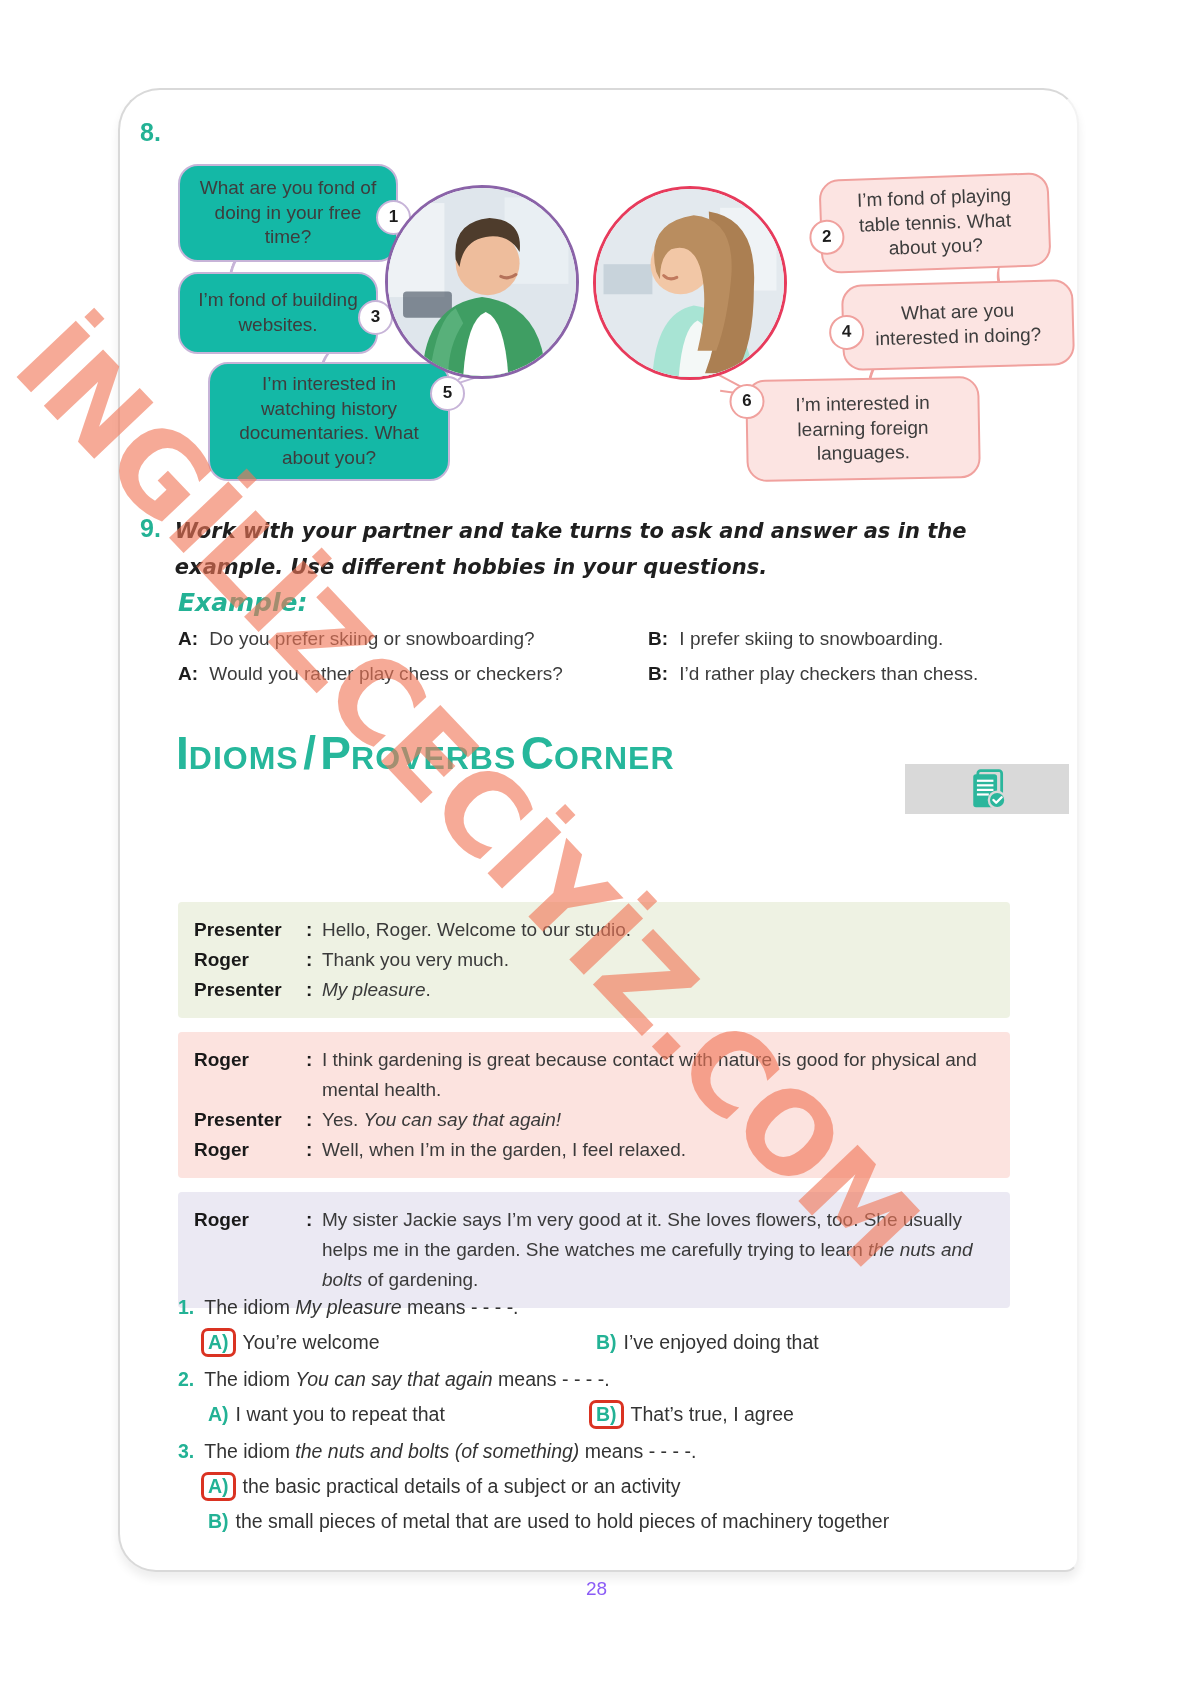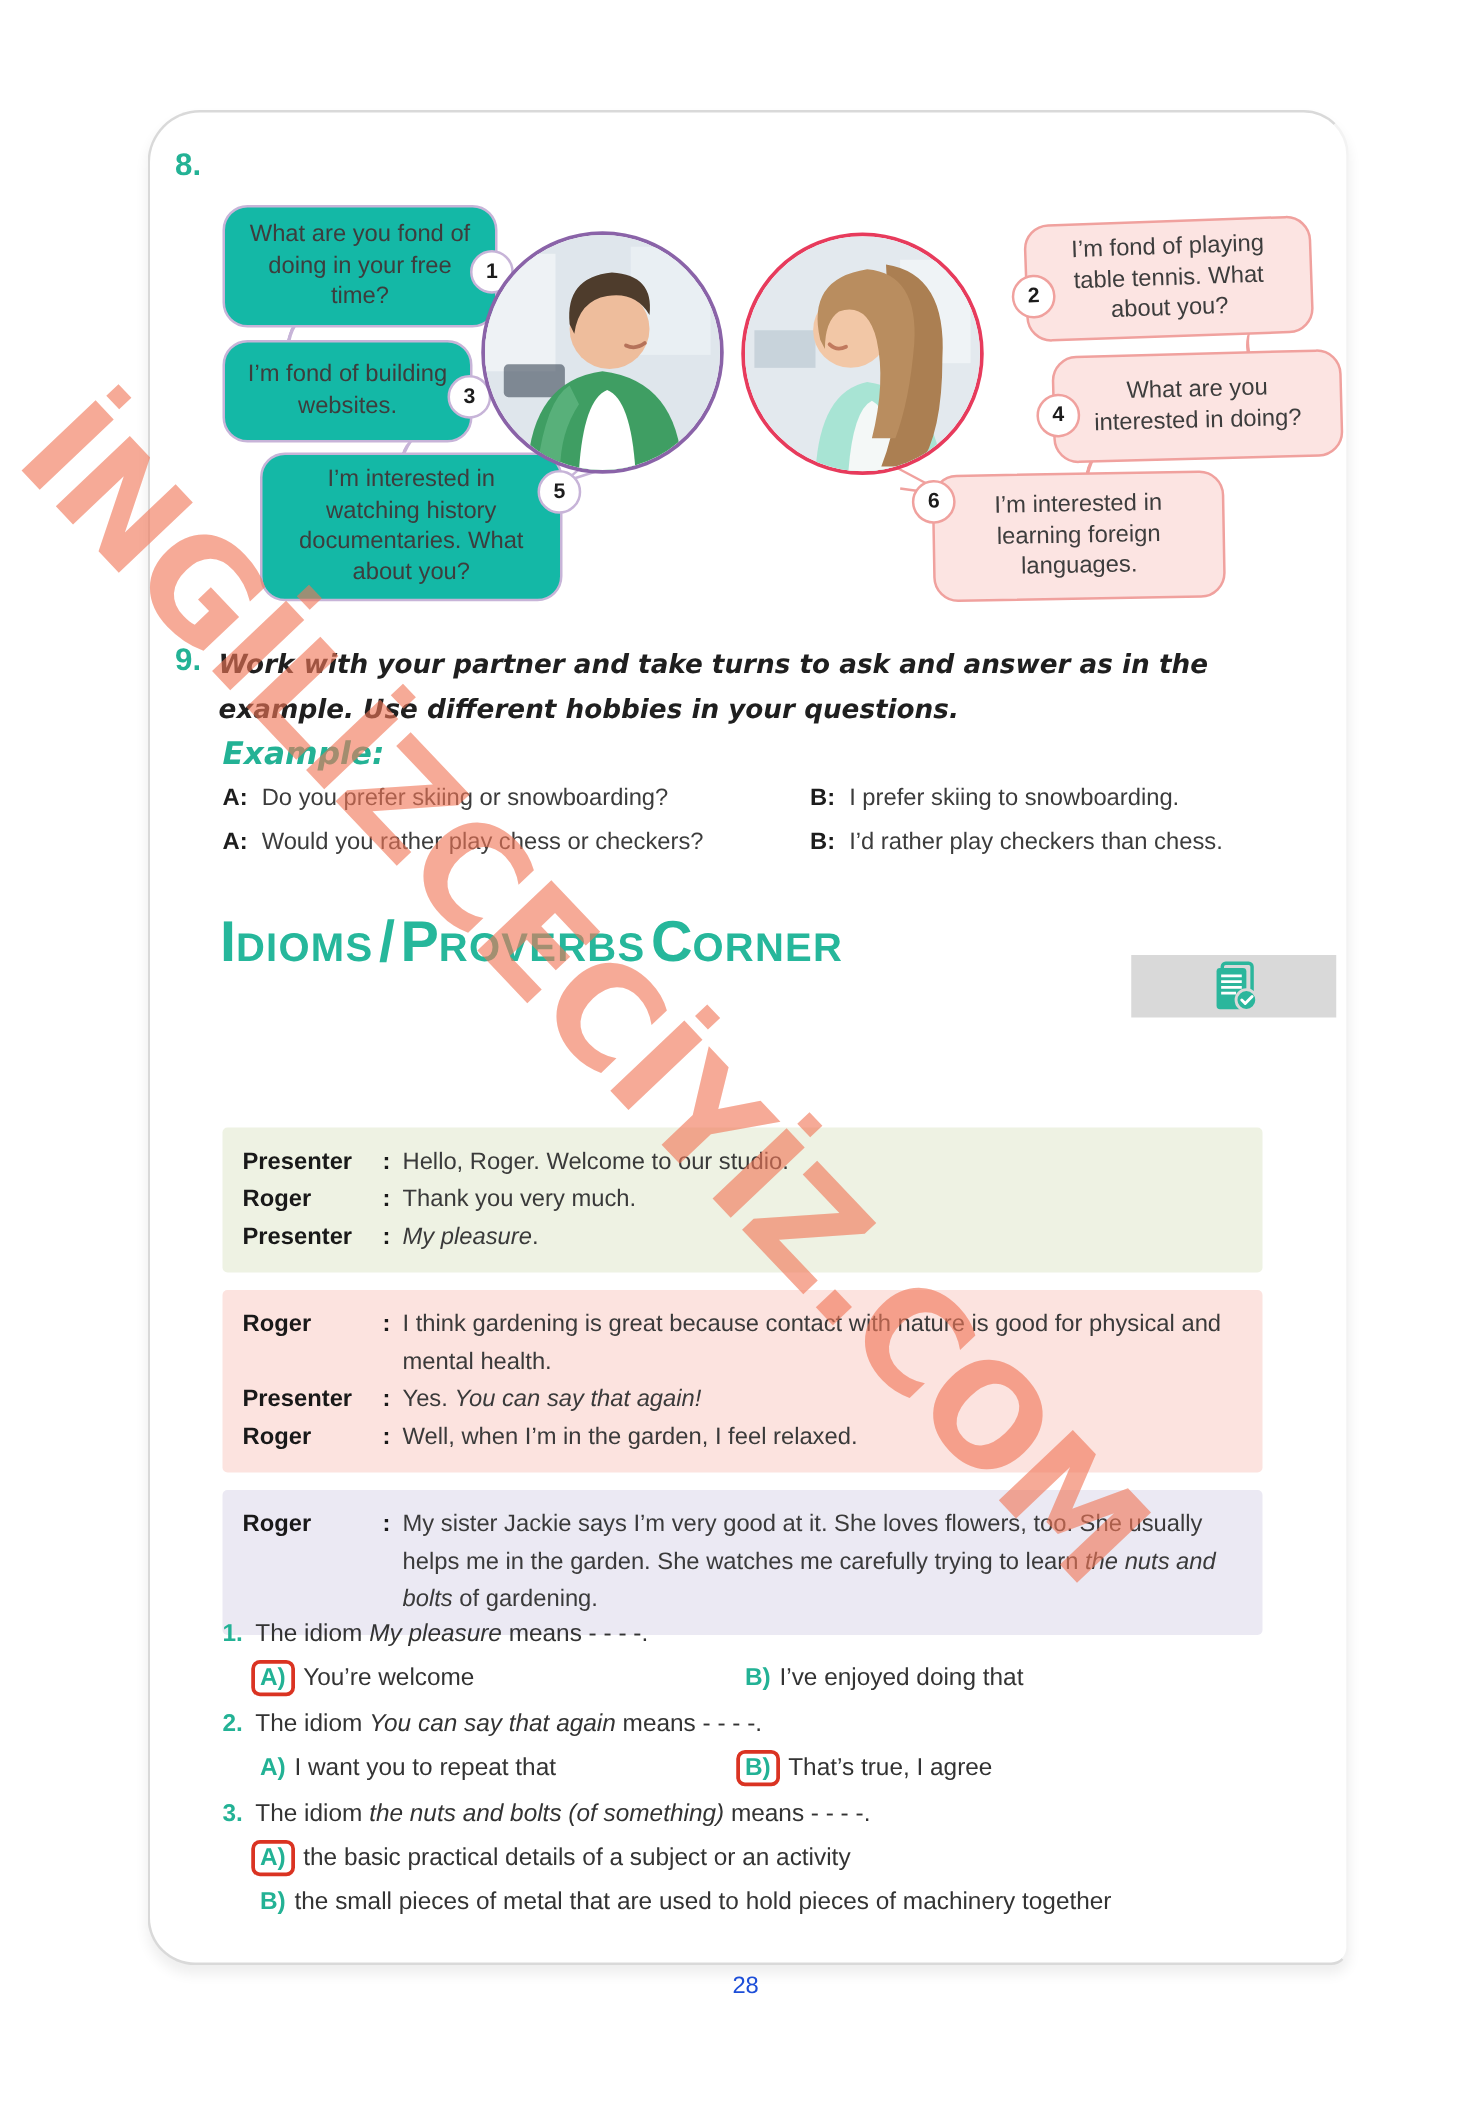--- a/index.html
+++ b/index.html
@@ -86,21 +86,21 @@
   .qnum{font-weight:700;}
   .qtext i{font-style:italic;}
   .opts{margin:0 0 14px 30px;}
   .opts.two{display:grid;grid-template-columns:388px 1fr;}
   .opts.stack .opt{margin-bottom:12px;}
   .opt{font-size:19.5px;color:#333;}
   .letter{font-weight:700;color:#23b295;margin-right:7px;}
   .letter.boxed{border:3px solid #da3322;border-radius:7px;padding:0 4px 1px 4px;margin-left:-7px;}
 
   .page-num{position:absolute;left:118px;top:1578px;width:957px;text-align:center;
-    font-size:19px;color:#1d4ed8;}
+    font-size:19px;color:#8b5cf6;}
 
   .watermark{position:absolute;left:85px;top:298px;transform:rotate(46.5deg);transform-origin:0 0;
     font-family:"DejaVu Sans",sans-serif;font-weight:700;font-size:112px;letter-spacing:-2px;
     color:rgba(240,118,87,0.62);white-space:nowrap;z-index:60;pointer-events:none;}
 </style>
 </head>
 <body>
 
 <div class="card">
 

